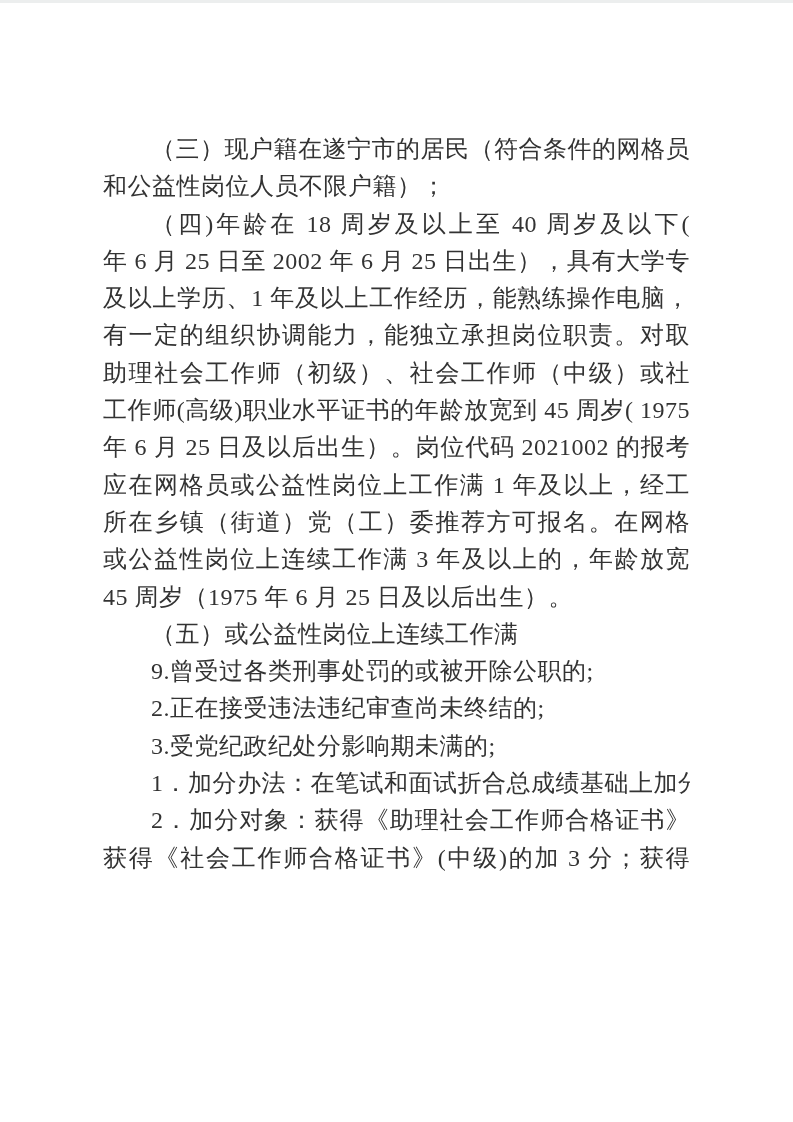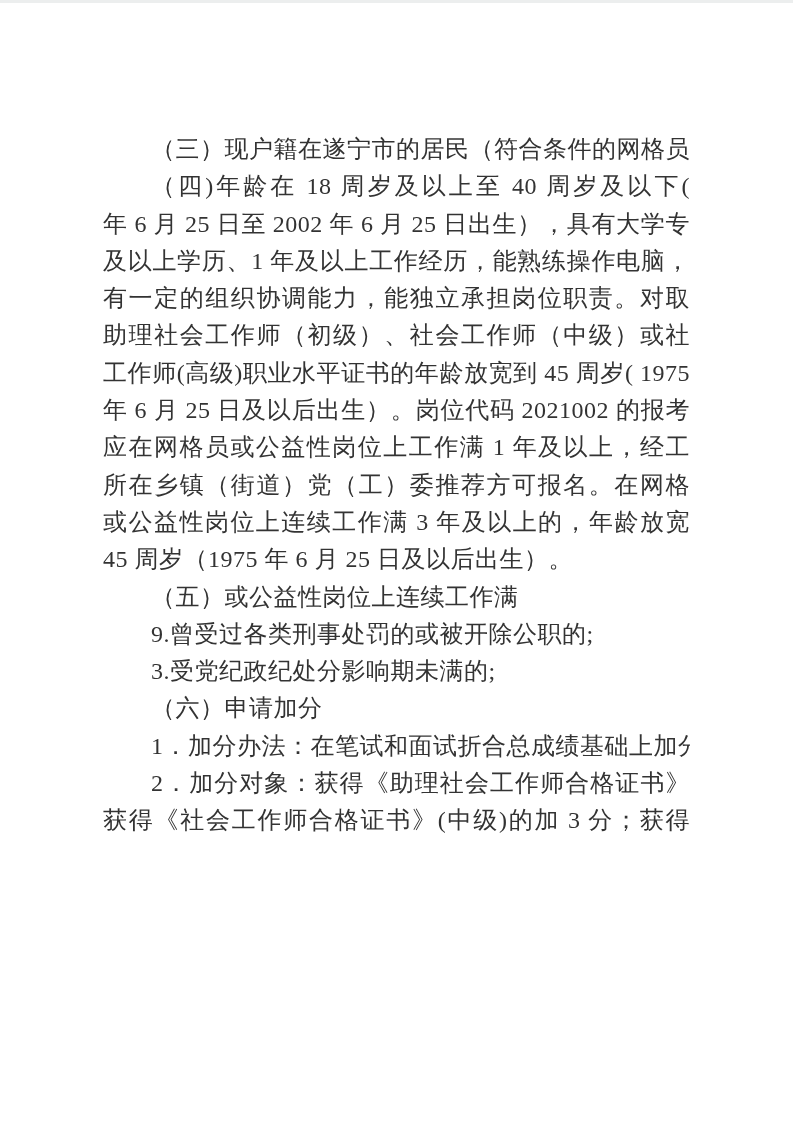--- a/index.html
+++ b/index.html
@@ -36,32 +36,33 @@
   }
   .ind { text-indent:48px; }
 </style>
 </head>
 <body>
 
 <div class="page">
   <div class="top-edge"></div>
   <div class="content">
     <div class="ln j ind">（三）现户籍在遂宁市的居民（符合条件的网格员</div>
+    <div class="ln">和公益性岗位人员不限户籍）；</div>
     <div class="ln j ind">（四)年龄在 18 周岁及以上至 40 周岁及以下( 1980</div>
     <div class="ln j">年 6 月 25 日至 2002 年 6 月 25 日出生），具有大学专科</div>
     <div class="ln j">及以上学历、1 年及以上工作经历，能熟练操作电脑，</div>
     <div class="ln j">有一定的组织协调能力，能独立承担岗位职责。对取得</div>
     <div class="ln j">助理社会工作师（初级）、社会工作师（中级）或社会</div>
     <div class="ln j">工作师(高级)职业水平证书的年龄放宽到 45 周岁( 1975</div>
     <div class="ln j">年 6 月 25 日及以后出生）。岗位代码 2021002 的报考者，</div>
     <div class="ln j">应在网格员或公益性岗位上工作满 1 年及以上，经工作</div>
     <div class="ln j">所在乡镇（街道）党（工）委推荐方可报名。在网格员</div>
     <div class="ln j">或公益性岗位上连续工作满 3 年及以上的，年龄放宽到</div>
     <div class="ln">45 周岁（1975 年 6 月 25 日及以后出生）。</div>
     <div class="ln ind">（五）或公益性岗位上连续工作满</div>
     <div class="ln ind">9.曾受过各类刑事处罚的或被开除公职的;</div>
+    <div class="ln ind">2.正在接受违法违纪审查尚未终结的;</div>
     <div class="ln ind">3.受党纪政纪处分影响期未满的;</div>
-    <div class="ln ind">（六）申请加分</div>
     <div class="ln ind">1．加分办法：在笔试和面试折合总成绩基础上加分。</div>
     <div class="ln j ind">2．加分对象：获得《助理社会工作师合格证书》的加 2 分;</div>
     <div class="ln j">获得《社会工作师合格证书》(中级)的加 3 分；获得《社会工作</div>
   </div>
 </div>
 
 </body></html>

